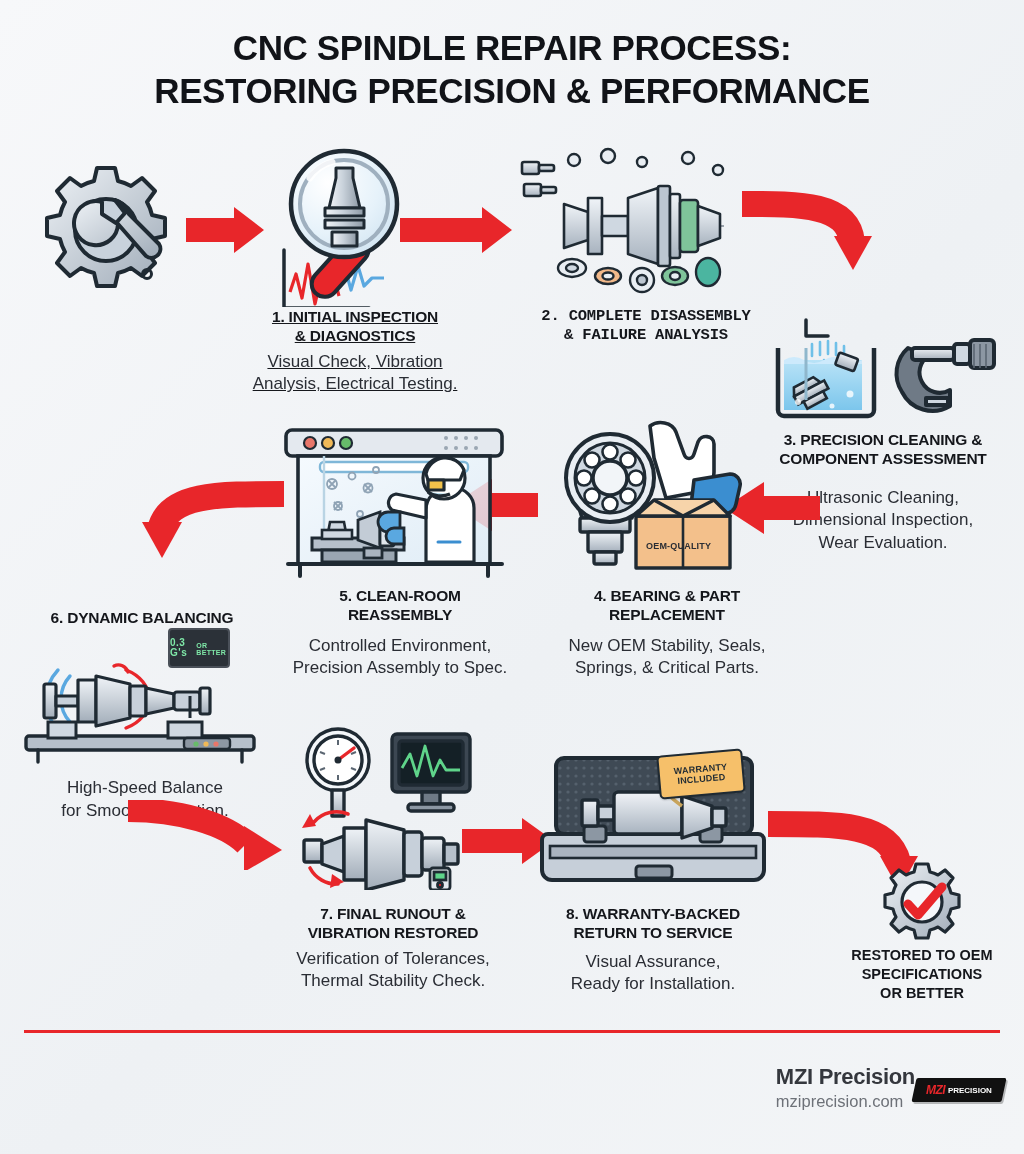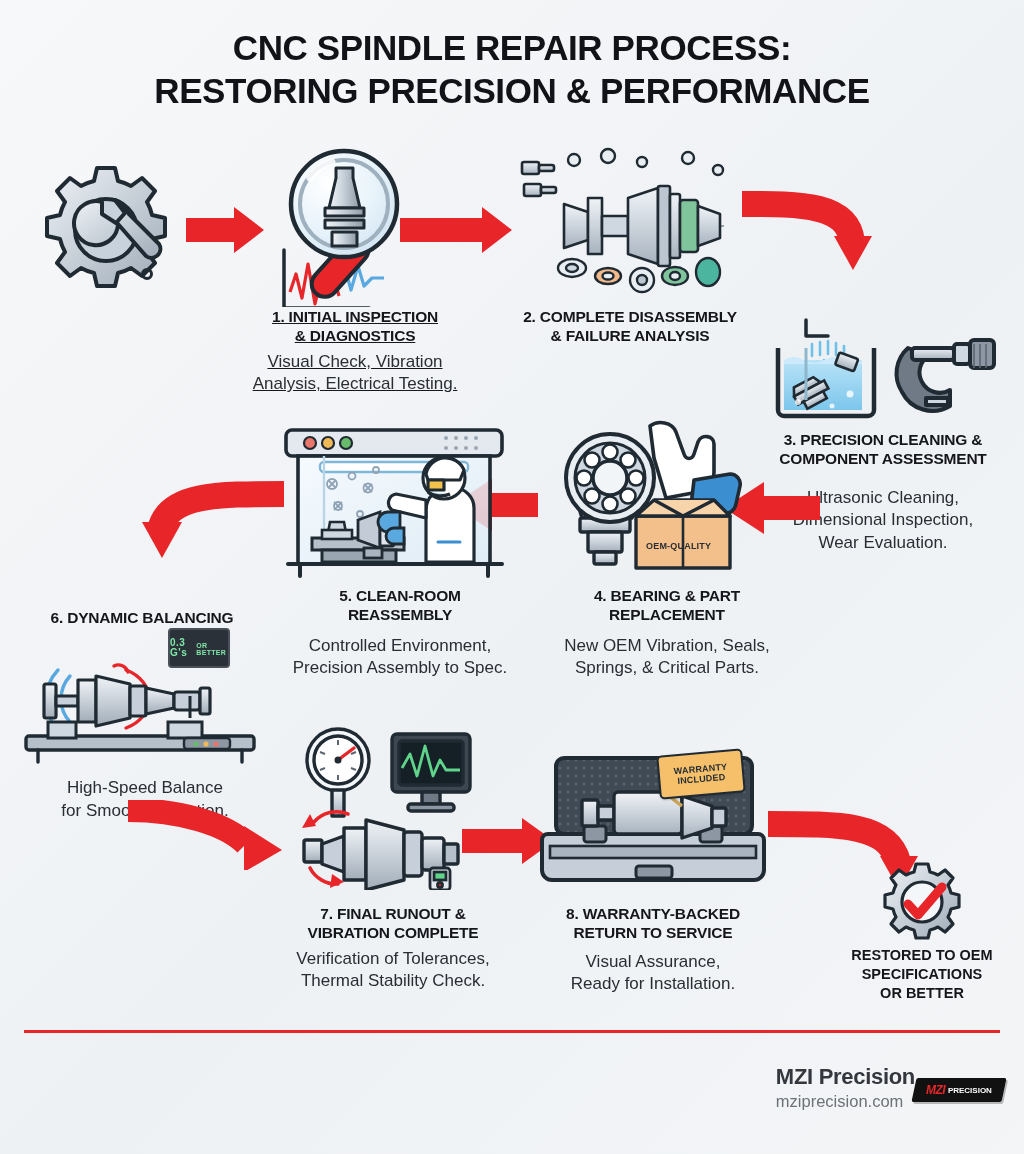--- a/index.html
+++ b/index.html
@@ -202,21 +202,21 @@
     <div class="step-title">
       <span>1. INITIAL INSPECTION</span><br>
       <span>&amp; DIAGNOSTICS</span>
     </div>
     <div class="step-desc">
       <span>Visual Check, Vibration</span><br>
       <span>Analysis, Electrical Testing.</span>
     </div>
   </div>
 
-  <div class="abs" style="left:488px;top:307px;width:284px;">
+  <div class="abs" style="left:504px;top:307px;width:284px;font-family:Liberation Mono, monospace;">
     <div class="step-title">
       <span>2. COMPLETE DISASSEMBLY</span><br>
       <span>&amp; FAILURE ANALYSIS</span>
     </div>
   </div>
 
   <svg class="abs" style="left:762px;top:318px;" width="236" height="110" viewBox="0 0 236 110">
     <defs>
       <linearGradient id="wat" x1="0" y1="0" x2="0" y2="1">
         <stop offset="0" stop-color="#b9e3f7"></stop>
@@ -404,21 +404,21 @@
     <path d="M168,14 C100,14 52,14 44,50" fill="none" stroke="#e8262a" stroke-width="26" stroke-linecap="butt"></path>
     <path d="M26,42 h40 l-20,36 z" fill="#e8262a"></path>
   </svg>
 
   <div class="abs" style="left:538px;top:586px;width:258px;">
     <div class="step-title">
       <span>4. BEARING &amp; PART</span><br>
       <span>REPLACEMENT</span>
     </div>
     <div class="step-desc" style="margin-top:10px;">
-      <span>New OEM Vibration, Seals,</span><br>
+      <span>New OEM Stability, Seals,</span><br>
       <span>Springs, &amp; Critical Parts.</span>
     </div>
   </div>
 
   <div class="abs" style="left:272px;top:586px;width:256px;">
     <div class="step-title">
       <span>5. CLEAN-ROOM</span><br>
       <span>REASSEMBLY</span>
     </div>
     <div class="step-desc" style="margin-top:10px;">
@@ -581,21 +581,21 @@
   </div>
 
   <svg class="arrow" style="left:766px;top:808px;" width="180" height="110" viewBox="0 0 180 110">
     <path d="M2,16 C76,16 122,16 132,54" fill="none" stroke="#e8262a" stroke-width="26" stroke-linecap="butt"></path>
     <path d="M114,48 h38 l-19,34 z" fill="#e8262a"></path>
   </svg>
 
   <div class="abs" style="left:268px;top:904px;width:250px;">
     <div class="step-title">
       <span>7. FINAL RUNOUT &amp;</span><br>
-      <span>VIBRATION COMPLETE</span>
+      <span>VIBRATION RESTORED</span>
     </div>
     <div class="step-desc">
       <span>Verification of Tolerances,</span><br>
       <span>Thermal Stability Check.</span>
     </div>
   </div>
 
   <div class="abs" style="left:528px;top:904px;width:250px;">
     <div class="step-title">
       <span>8. WARRANTY-BACKED</span><br>

